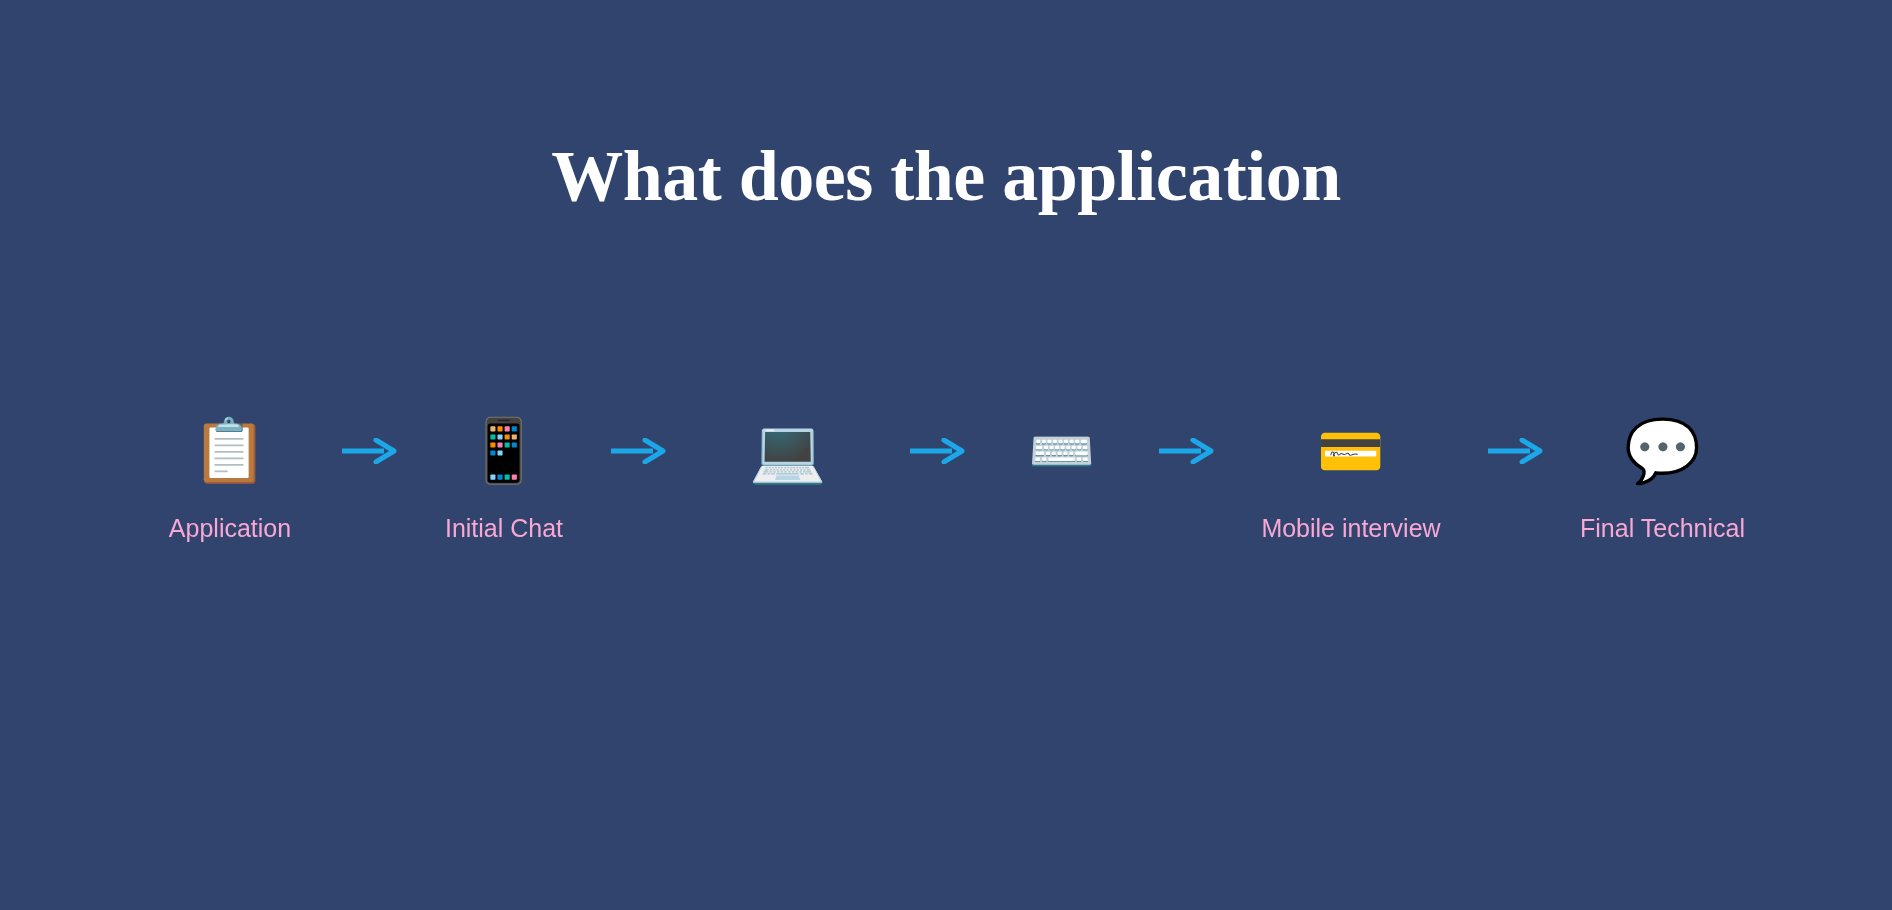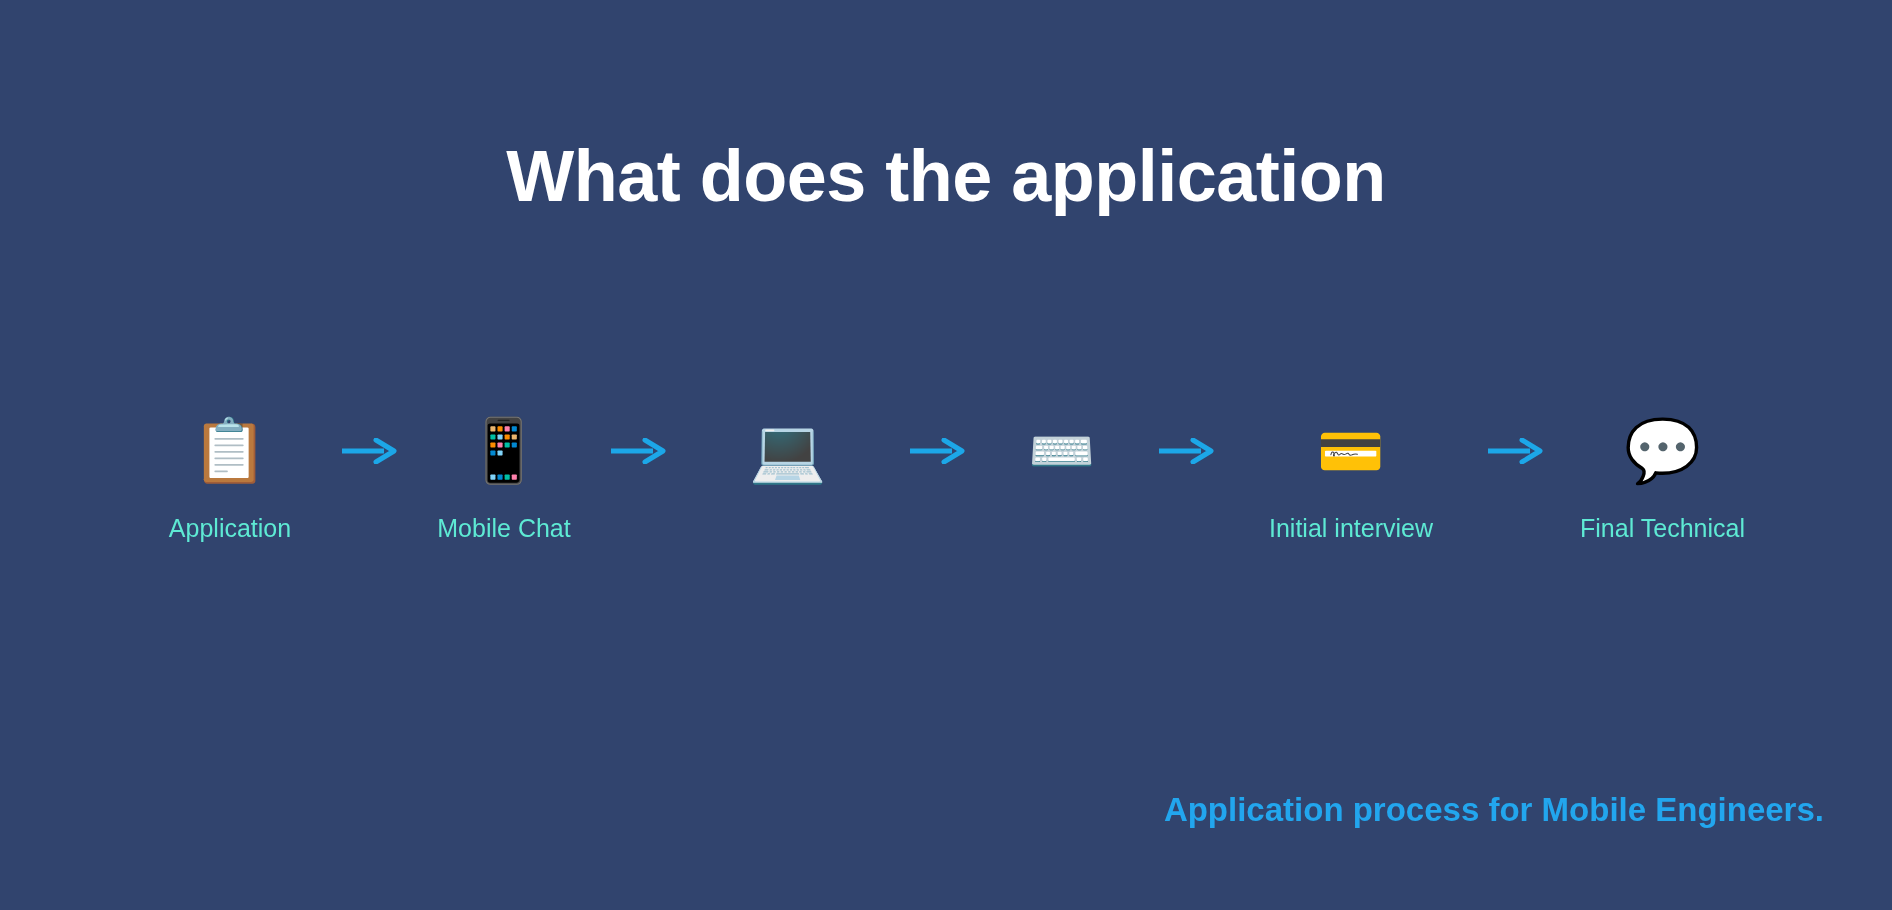--- a/index.html
+++ b/index.html
@@ -27,21 +27,21 @@
     position: absolute;
     top: 128px;
     left: 0;
     width: 1892px;
     text-align: center;
     color: #ffffff;
     font-weight: bold;
     font-size: 72px;
     line-height: 96px;
     letter-spacing: -0.5px;
-    font-family: Liberation Sans, sans-serif;
+    font-family: Liberation Serif, serif;
   }
   .title-line {
     display: block;
     white-space: pre;
   }
 
   
   .flow {
     position: absolute;
     top: 408px;
@@ -64,21 +64,21 @@
     font-size: 62px;
     line-height: 86px;
     height: 86px;
     display: flex;
     align-items: center;
     justify-content: center;
     user-select: none;
   }
   .step-label {
     margin-top: 14px;
-    color: #5eead4;
+    color: #f9a8d4;
     font-size: 25px;
     line-height: 40px;
     text-align: center;
     font-weight: normal;
     white-space: pre-line;
     font-family: "Liberation Sans", sans-serif;
   }
 
   .arrow {
     flex: 0 0 auto;
@@ -136,21 +136,21 @@
 
     <div class="arrow">
       <svg width="56" height="26" viewBox="0 0 56 26" aria-hidden="true">
         <path d="M0 13 L42 13" stroke="#1ca7e8" stroke-width="5" fill="none" stroke-linecap="butt"></path>
         <path d="M34 2 L52 13 L34 24" stroke="#1ca7e8" stroke-width="5" fill="none" stroke-linecap="round" stroke-linejoin="round"></path>
       </svg>
     </div>
 
     <div class="step step-1">
       <div class="step-icon">📱</div>
-      <div class="step-label">Mobile Chat</div>
+      <div class="step-label">Initial Chat</div>
     </div>
 
     <div class="arrow">
       <svg width="56" height="26" viewBox="0 0 56 26" aria-hidden="true">
         <path d="M0 13 L42 13" stroke="#1ca7e8" stroke-width="5" fill="none"></path>
         <path d="M34 2 L52 13 L34 24" stroke="#1ca7e8" stroke-width="5" fill="none" stroke-linecap="round" stroke-linejoin="round"></path>
       </svg>
     </div>
 
     <div class="step step-2">
@@ -170,32 +170,31 @@
 
     <div class="arrow">
       <svg width="56" height="26" viewBox="0 0 56 26" aria-hidden="true">
         <path d="M0 13 L42 13" stroke="#1ca7e8" stroke-width="5" fill="none"></path>
         <path d="M34 2 L52 13 L34 24" stroke="#1ca7e8" stroke-width="5" fill="none" stroke-linecap="round" stroke-linejoin="round"></path>
       </svg>
     </div>
 
     <div class="step step-4">
       <div class="step-icon">💳</div>
-      <div class="step-label">Initial interview</div>
+      <div class="step-label">Mobile interview</div>
     </div>
 
     <div class="arrow">
       <svg width="56" height="26" viewBox="0 0 56 26" aria-hidden="true">
         <path d="M0 13 L42 13" stroke="#1ca7e8" stroke-width="5" fill="none"></path>
         <path d="M34 2 L52 13 L34 24" stroke="#1ca7e8" stroke-width="5" fill="none" stroke-linecap="round" stroke-linejoin="round"></path>
       </svg>
     </div>
 
     <div class="step step-5">
       <div class="step-icon">💬</div>
       <div class="step-label">Final Technical</div>
     </div>
 
   </div>
 
-  <div class="caption">Application process for Mobile Engineers.</div>
 
 </div>
 
 </body></html>

